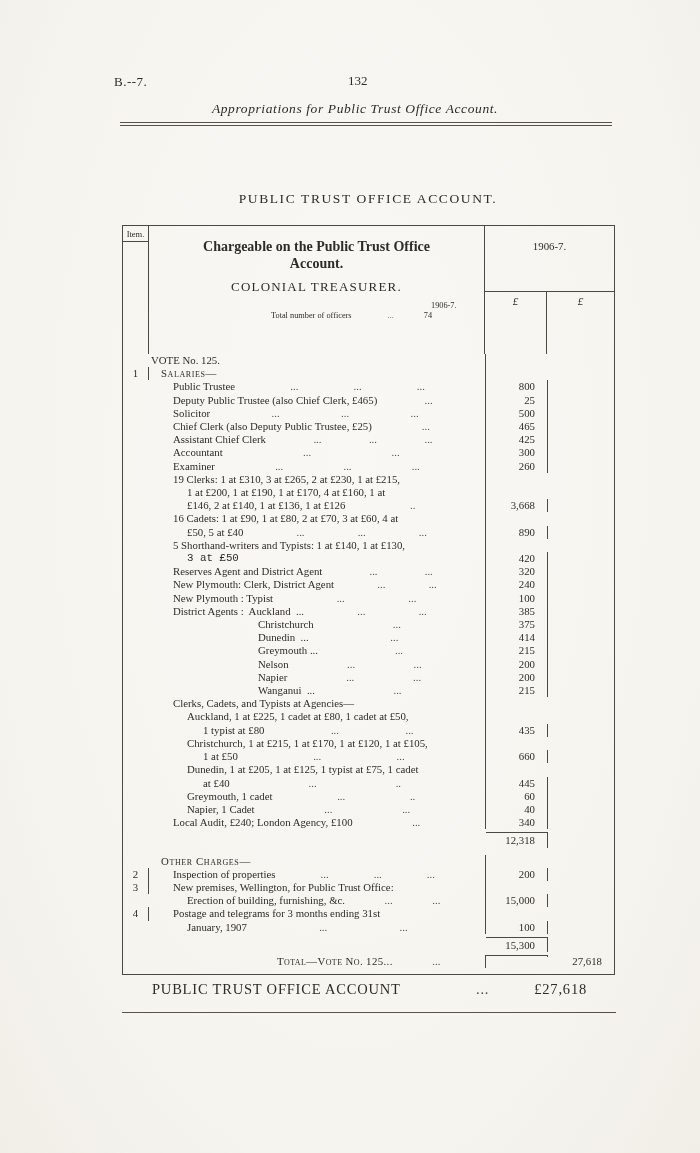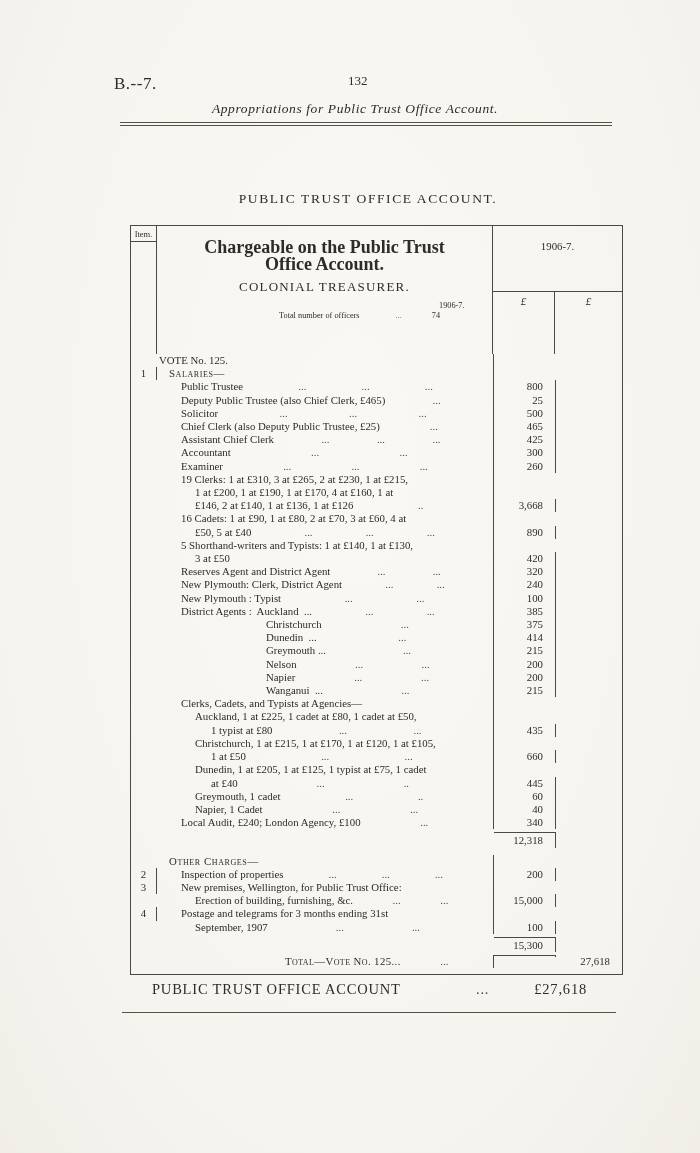--- a/index.html
+++ b/index.html
@@ -10,46 +10,46 @@
   *{margin:0;padding:0;box-sizing:border-box;}
   html,body{background:#e8e6e0;}
   .page{
     position:relative;
     width:700px;height:1153px;
     background:radial-gradient(ellipse at 50% 40%, #f9f8f4 0%, var(--paper) 70%, #f0eee7 100%);
     font-family:"Liberation Serif","DejaVu Serif",serif;
     color:var(--ink);
     overflow:hidden;
   }
-  .doc-ref{position:absolute;left:114px;top:74px;font-size:17px;letter-spacing:.5px;}
+  .doc-ref{position:absolute;left:114px;top:74px;font-size:13px;letter-spacing:.5px;}
   .page-num{position:absolute;left:348px;top:73px;font-size:13px;}
   .running-title{
     position:absolute;left:100px;top:101px;width:510px;
     text-align:center;font-style:italic;font-size:13.5px;letter-spacing:.6px;
   }
   .double-rule{
     position:absolute;left:120px;top:122px;width:492px;height:4px;
     border-top:1.5px solid #55524b;border-bottom:1px solid #55524b;
   }
   .section-title{
     position:absolute;left:122px;top:191px;width:492px;
     text-align:center;font-size:13.5px;letter-spacing:1.6px;
   }
   
   .ptable{
-    position:absolute;left:130px;top:225px;width:493px;height:750px;
+    position:absolute;left:122px;top:225px;width:493px;height:750px;
     border:1px solid var(--line);
     display:flex;flex-direction:column;
     font-size:10.8px;
   }
   .thead{display:flex;align-items:stretch;min-height:128px;}
   .h-item{width:26px;border-right:1px solid var(--line);font-size:8.5px;text-align:center;}
   .h-item-label{display:block;border-bottom:1px solid var(--line);padding:3px 0 2px;}
   .h-main{flex:1;border-right:1px solid var(--line);text-align:center;}
-  .h-chargeable{font-weight:bold;font-size:18px;line-height:16.5px;padding:13px 45px 0;}
+  .h-chargeable{font-weight:bold;font-size:14px;line-height:16.5px;padding:13px 45px 0;}
   .h-colonial{font-size:13px;letter-spacing:1.2px;margin-top:7px;}
   .h-off-year{font-size:8.3px;text-align:left;padding-left:282px;margin-top:6px;}
   .h-off-line{font-size:8.3px;text-align:left;display:flex;padding-left:122px;margin-top:1px;}
   .h-off-line .od{margin-left:36px;color:#555;}
   .h-off-line .oc{margin-left:30px;}
   .h-money{width:129px;display:flex;flex-direction:column;}
   .h-year{font-size:10.8px;text-align:center;padding:14px 0 39px;border-bottom:1px solid var(--line);}
   .h-pounds{flex:1;display:flex;font-size:11px;font-style:italic;}
   .h-p1{width:62px;border-right:1px solid var(--line);text-align:center;padding-top:3px;}
   .h-p2{flex:1;text-align:center;padding-top:3px;}
@@ -272,21 +272,21 @@
           <div class="c-item"></div>
           <div class="c-desc">
             <span class="t" style="padding-left: 24px;">5 Shorthand-writers and Typists: 1 at £140, 1 at £130,</span>
           </div>
           <div class="c-amt1"></div>
           <div class="c-amt2"></div>
         </div>
         <div class="row">
           <div class="c-item"></div>
           <div class="c-desc">
-            <span class="t" style="padding-left: 38px;">3 at £50</span>
+            <span class="t" style="padding-left: 38px; font-family: Liberation Mono, monospace;">3 at £50</span>
           </div>
           <div class="c-amt1">420</div>
           <div class="c-amt2"></div>
         </div>
         <div class="row">
           <div class="c-item"></div>
           <div class="c-desc">
             <span class="t" style="padding-left: 24px;">Reserves Agent and District Agent</span>
             <span class="dots">
               <span>...</span>
@@ -560,21 +560,21 @@
           <div class="c-item">4</div>
           <div class="c-desc">
             <span class="t" style="padding-left: 24px;">Postage and telegrams for 3 months ending 31st</span>
           </div>
           <div class="c-amt1"></div>
           <div class="c-amt2"></div>
         </div>
         <div class="row">
           <div class="c-item"></div>
           <div class="c-desc">
-            <span class="t" style="padding-left: 38px;">September, 1907</span>
+            <span class="t" style="padding-left: 38px;">January, 1907</span>
             <span class="dots">
               <span>...</span>
               <span>...</span>
             </span>
           </div>
           <div class="c-amt1">100</div>
           <div class="c-amt2"></div>
         </div>
         <div class="row ra-row">
           <div class="c-item"></div>

